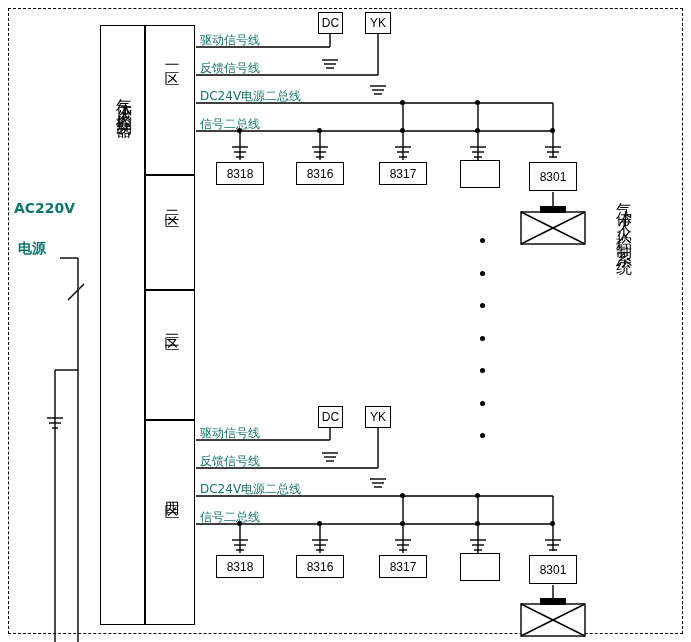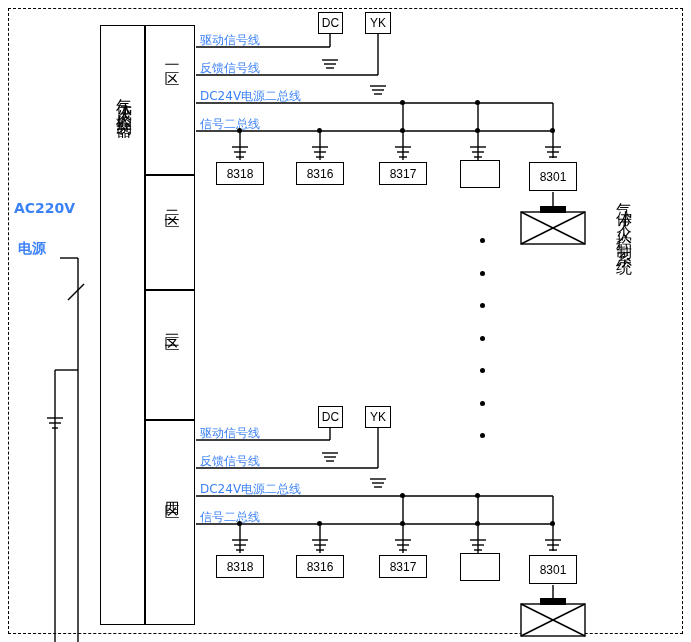--- a/index.html
+++ b/index.html
@@ -1,19 +1,19 @@
 <!DOCTYPE html>
 <html><head>
 <meta charset="utf-8">
 <style>
   html,body{margin:0;padding:0;background:#fff;}
   #root{position:relative;width:691px;height:642px;background:#fff;
         font-family:"Liberation Sans","DejaVu Sans",sans-serif;overflow:hidden;}
   .box{position:absolute;border:1px solid #000;background:#fff;box-sizing:border-box;}
-  .lbl{position:absolute;color:#3b82f6;white-space:nowrap;}
+  .lbl{position:absolute;color:#0f766e;white-space:nowrap;}
   .cn{font-family:"DejaVu Sans","Liberation Sans",sans-serif;}
   .dev{position:absolute;border:1px solid #000;background:#fff;box-sizing:border-box;
        display:flex;align-items:center;justify-content:center;font-size:12px;color:#000;}
   .dot{position:absolute;width:5px;height:5px;border-radius:50%;background:#000;}
   .vdots{position:absolute;display:flex;flex-direction:column;align-items:center;justify-content:space-between;}
   .vdots span{display:block;width:5px;height:5px;border-radius:50%;background:#000;}
   .dashframe{position:absolute;border:1px dashed #000;box-sizing:border-box;}
   .vert-cn{position:absolute;writing-mode:vertical-rl;text-orientation:upright;
            font-family:"DejaVu Sans","Liberation Sans",sans-serif;color:#000;}
   .ctrlbox{position:absolute;border:1px solid #000;box-sizing:border-box;background:#fff;}

